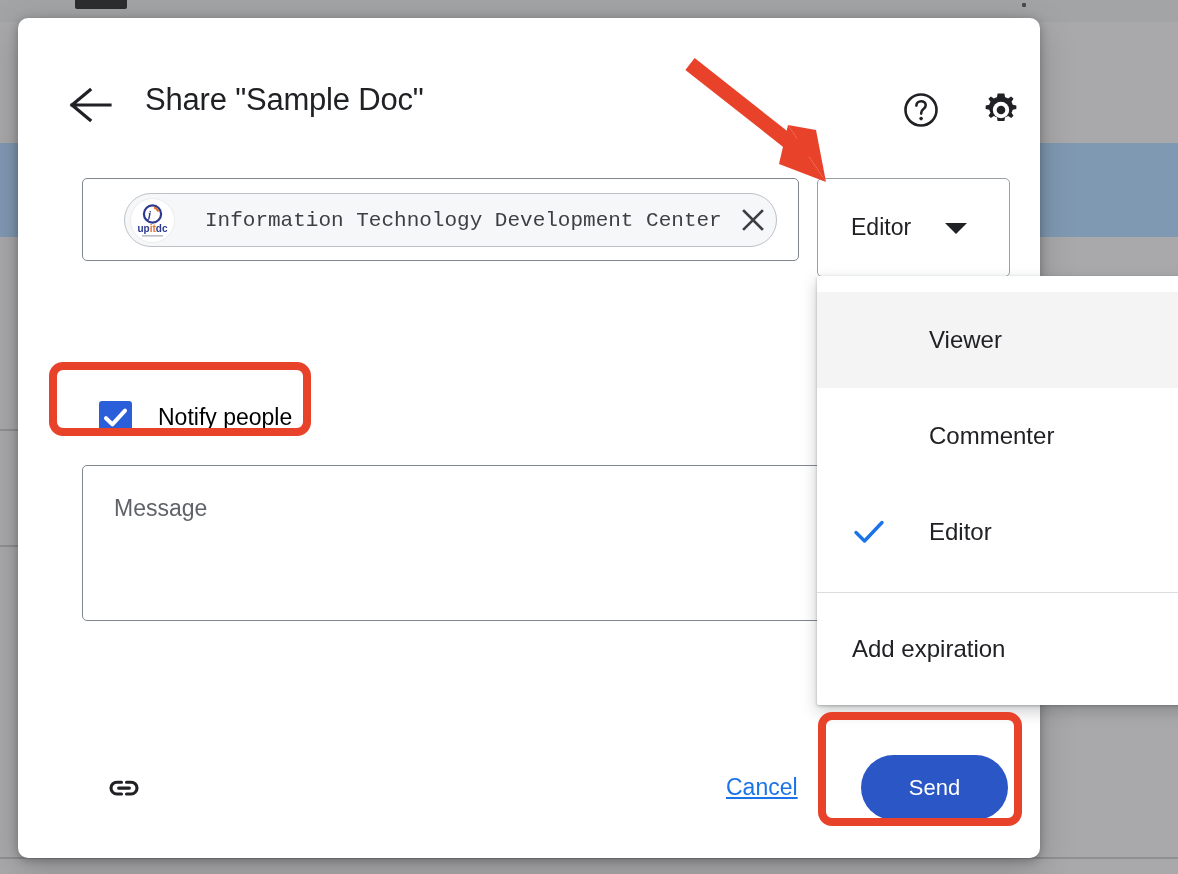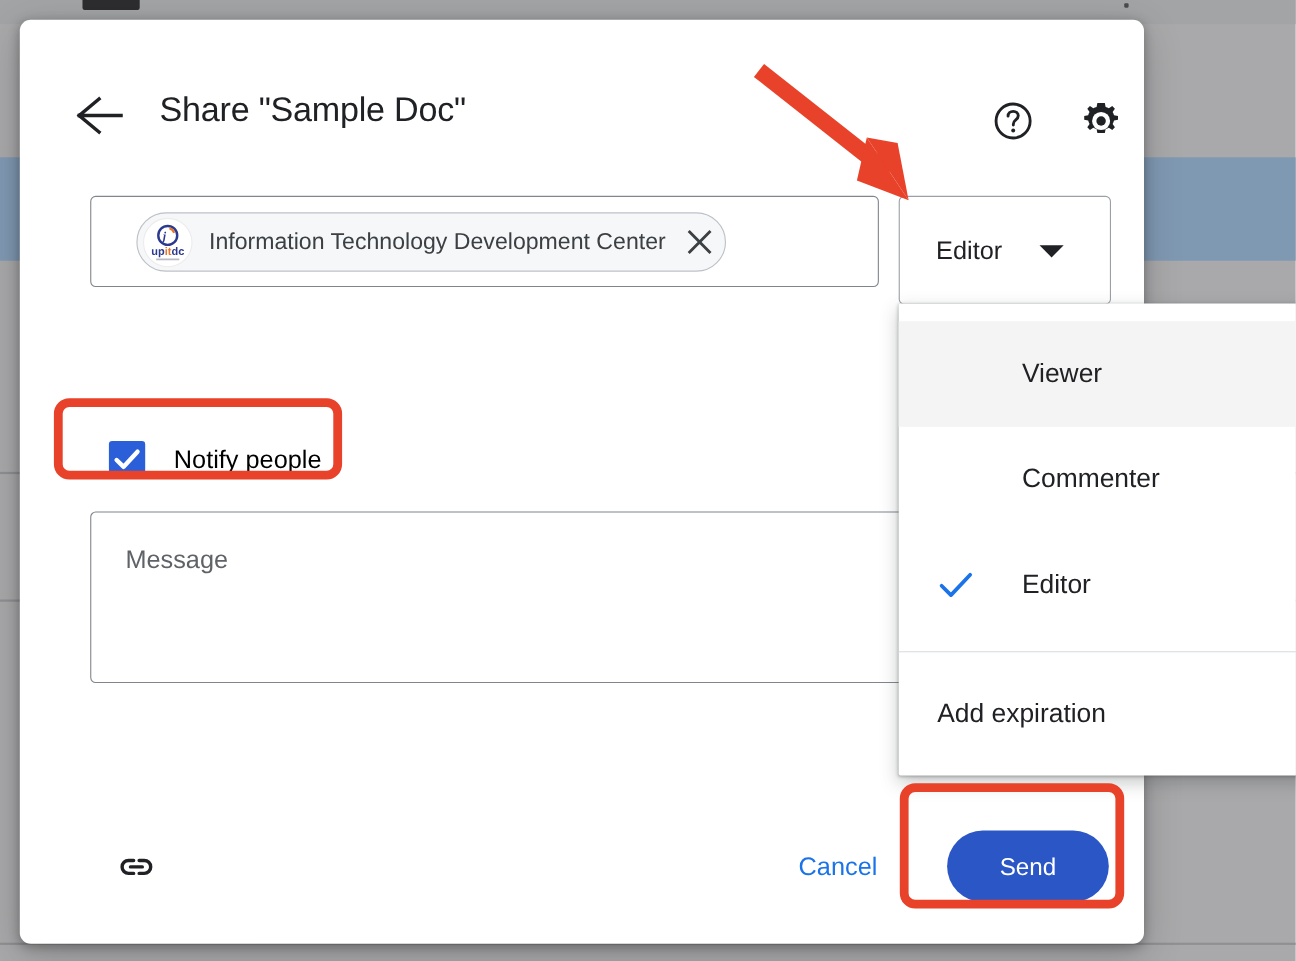--- a/index.html
+++ b/index.html
@@ -135,22 +135,23 @@
     flex: none;
     position: relative;
     overflow: hidden;
     display: flex;
     align-items: center;
     justify-content: center;
   }
   .chip-label {
     font-size: 21px;
     color: #3c4043;
-    margin: 0 16px 0 15px;
+    margin: 0 16px 0 30px;
     white-space: nowrap;
+    font-family: Liberation Mono, monospace;
   }
   .chip-remove {
     width: 30px; height: 30px;
     flex: none;
     display: flex;
     align-items: center;
     justify-content: center;
     cursor: pointer;
   }
 
@@ -268,20 +269,21 @@
     left: 88px; top: 752px;
     width: 36px; height: 36px;
     cursor: pointer;
   }
   .cancel-link {
     position: absolute;
     left: 708px; top: 756px;
     font-size: 23px;
     color: #1a73e8;
     cursor: pointer;
+    text-decoration: underline;
   }
   .send-button {
     position: absolute;
     left: 843px; top: 737px;
     width: 147px; height: 65px;
     border-radius: 33px;
     background: #2a56c6;
     color: #ffffff;
     font-size: 22px;
     display: flex;

